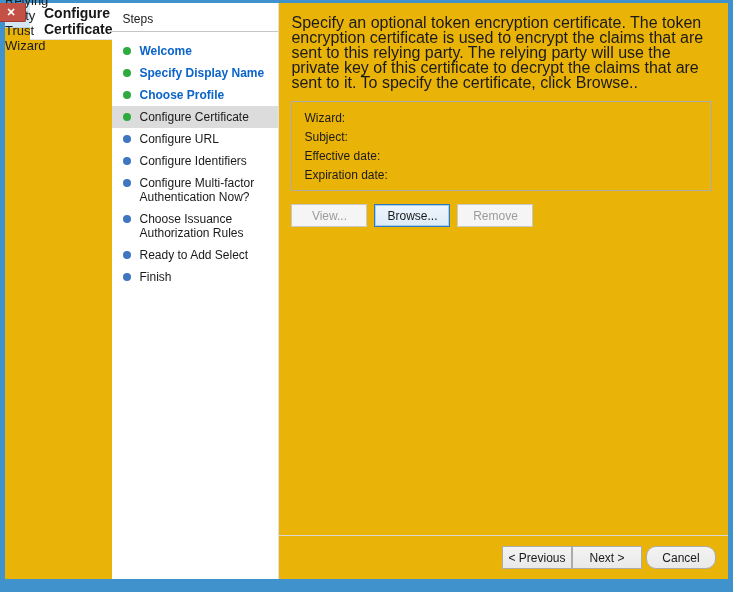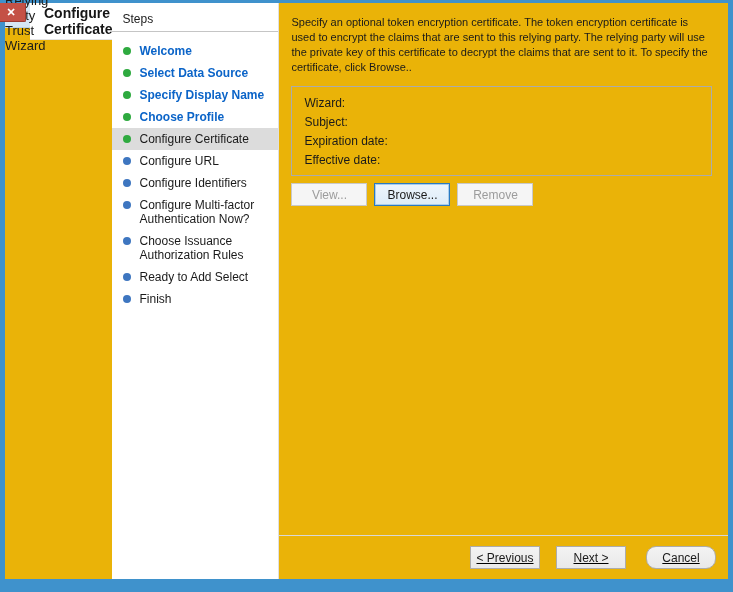--- a/index.html
+++ b/index.html
@@ -82,32 +82,32 @@
   .step.done { color:#0b64c8; cursor:pointer;font-weight:bold; }
   .step.done .bullet { background:#2eaa3f; }
   .step.current { background:#dcdcdc; color:#1a1a1a; }
   .step.current .bullet { background:#2eaa3f; }
   .step.todo { color:#1a1a1a; }
 
   .main { flex:1; display:flex; flex-direction:column; min-width:0; }
   .main-content { flex:1; padding:12px 16px 0 12px; }
 
   .instructions {
-    font-size:11px; line-height:15px; color:#1a1a1a;
+    font-size:16px; line-height:15px; color:#1a1a1a;
     margin-bottom:11px;
   }
 
   .groupbox {
     border:1px solid #ababab;
     padding:9px 12px 3px;
   }
   .field { font-size:12px; color:#1a1a1a; margin-bottom:7px; height:12px; }
   .field .field-value { margin-left:6px; }
 
-  .cert-buttons { margin-top:7px; display:flex; gap:7px; }
+  .cert-buttons { margin-top:13px; display:flex; gap:7px; }
 
   button {
     font-family:"Liberation Sans", sans-serif;
     font-size:12px;
     width:76px; height:23px;
     background:linear-gradient(#f3f3f3,#e9e9e9);
     border:1px solid #acacac;
     color:#1a1a1a;
     padding:0;
   }
@@ -120,21 +120,21 @@
     background:linear-gradient(#eef5fc,#ddecf8);
     border:1px solid #2a79c1;
     box-shadow:inset 0 0 0 1px #a9cdec;
     text-align:center;
   }
 
   .footer {
     flex:0 0 44px;
     border-top:1px solid #d8d8d8;
     display:flex; align-items:center; justify-content:flex-end;
-    padding-right:12px; gap:16px;text-decoration:underline;
+    padding-right:12px; gap:0;
   }
   .footer button { width:70px; }
   .footer .cancel-gap { margin-left:4px;border-radius:10px; }
 </style>
 </head>
 <body>
 
 <div class="window">
 
   <div class="titlebar">
@@ -156,24 +156,20 @@
 
     <div class="sidebar">
       <div class="steps-title">Steps</div>
       <div class="steps-list">
         <div class="step done">
           <span class="bullet"></span>
           <span>Welcome</span>
         </div>
         <div class="step done">
           <span class="bullet"></span>
-          <span>Select Data Source</span>
-        </div>
-        <div class="step done">
-          <span class="bullet"></span>
           <span>Specify Display Name</span>
         </div>
         <div class="step done">
           <span class="bullet"></span>
           <span>Choose Profile</span>
         </div>
         <div class="step current">
           <span class="bullet"></span>
           <span>Configure Certificate</span>
         </div>
@@ -212,25 +208,25 @@
         <div class="groupbox">
           <div class="field">
             <span>Wizard:</span>
             <span class="field-value"></span>
           </div>
           <div class="field">
             <span>Subject:</span>
             <span class="field-value"></span>
           </div>
           <div class="field">
+            <span>Effective date:</span>
+            <span class="field-value"></span>
+          </div>
+          <div class="field">
             <span>Expiration date:</span>
-            <span class="field-value"></span>
-          </div>
-          <div class="field">
-            <span>Effective date:</span>
             <span class="field-value"></span>
           </div>
         </div>
 
         <div class="cert-buttons">
           <button class="disabled" disabled="">View...</button>
           <button class="default-focus">Browse...</button>
           <button class="disabled" disabled="">Remove</button>
         </div>
 

